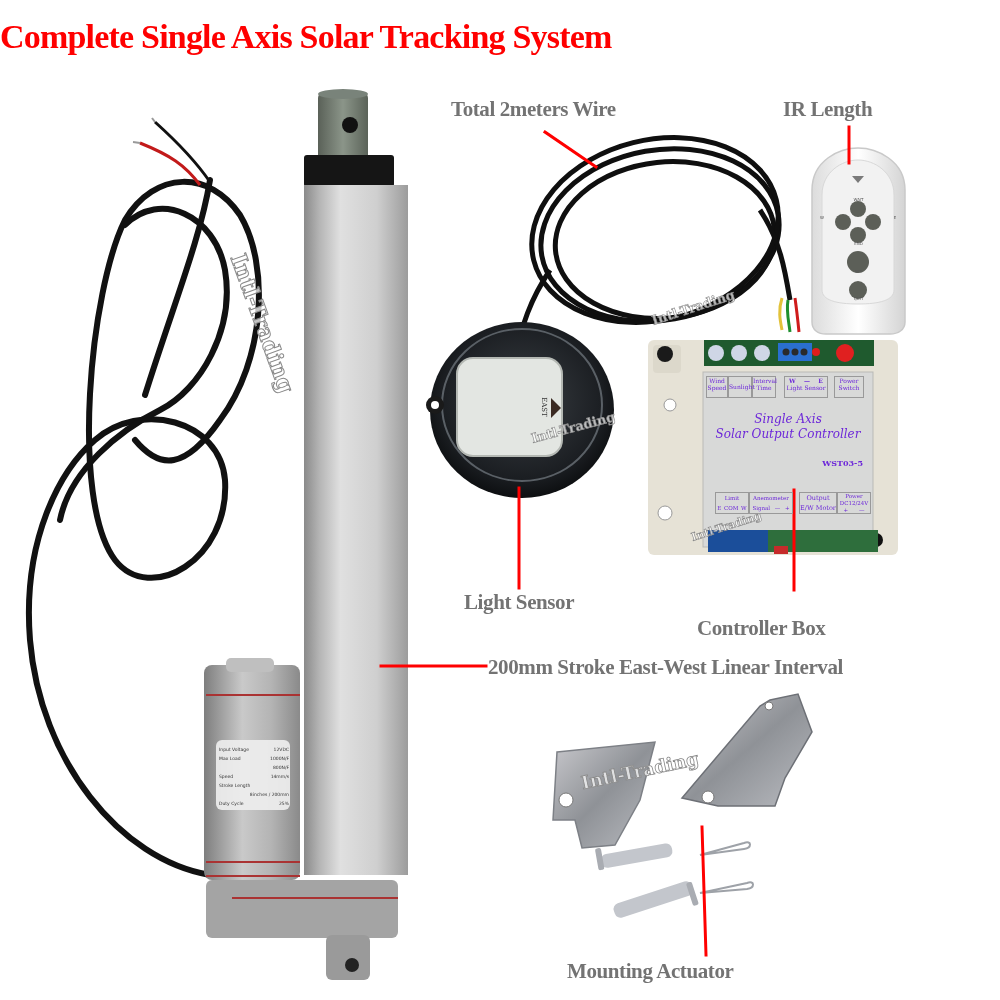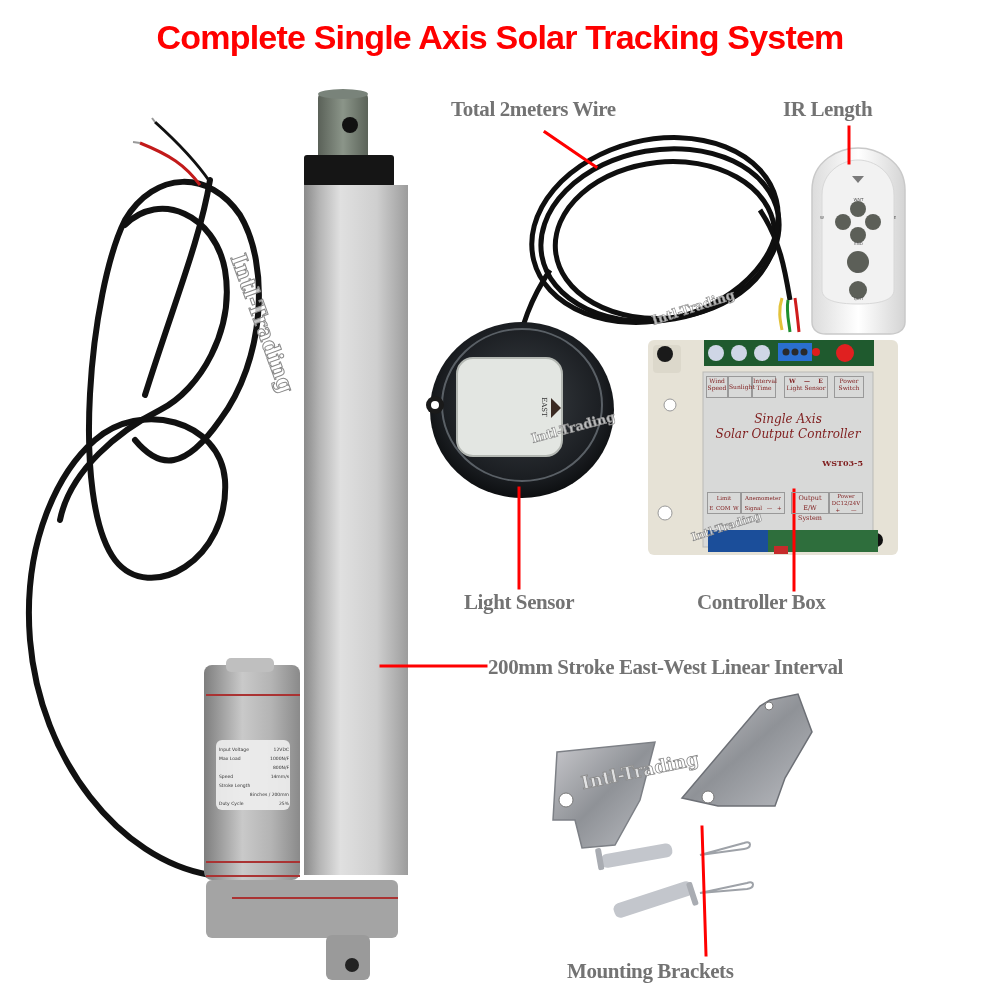--- a/index.html
+++ b/index.html
@@ -1,21 +1,21 @@
 <!DOCTYPE html>
 <html><head>
 <meta charset="utf-8">
 <style>
   * { box-sizing: border-box; margin: 0; padding: 0; }
   html, body { width: 1000px; height: 1000px; background: #ffffff; overflow: hidden; }
   body { position: relative; font-family: "DejaVu Sans", sans-serif; }
   .abs { position: absolute; }
   .title {
-    left: 0; top: 18px; width: 1000px; text-align: center;
-    font-family: Liberation Sans, sans-serif; font-weight: bold;
+    left: 0; top: 18px; width: 1000px; text-align: left;
+    font-family: Liberation Serif, serif; font-weight: bold;
     font-size: 34px; letter-spacing: -0.8px; color: #ff0000;
   }
   .label {
     font-family: Liberation Serif, serif; font-weight: bold; color: #737373;
     font-size: 21px; letter-spacing: -0.4px; white-space: nowrap;
   }
   svg { position: absolute; left: 0; top: 0; }
   .serif { font-family: "DejaVu Serif", serif; }
 </style>
 </head>
@@ -200,21 +200,21 @@
   <div>Stroke Length</div>
   <div style="text-align:right;">8inches / 200mm</div>
   <div style="display:flex; justify-content:space-between;">
       <span>Duty Cycle</span>
       <span>25%</span>
     </div>
 </div>
 
 <div class="abs serif" style="left:534px; top:403px; font-size:7px; color:#333; transform:rotate(90deg);">EAST</div>
 
-<div class="abs serif" style="left:703px; top:372px; width:170px; height:175px; color:#7f1d1d;">
+<div class="abs serif" style="left:703px; top:372px; width:170px; height:175px; color:#6d28d9;">
 
   <div style="position:absolute; left:3px; top:4px; width:164px; height:22px; display:flex; font-size:6px; line-height:7px; text-align:center;">
     <div style="width:22px; border:1px solid #999;">Wind Speed</div>
     <div style="width:24px; border:1px solid #999; padding-top:6px;">Sunlight</div>
     <div style="width:24px; border:1px solid #999;">Interval Time</div>
     <div style="width:8px;"></div>
     <div style="width:44px; border:1px solid #999; display:flex; flex-direction:column;">
       <div style="display:flex; justify-content:space-around; font-weight:bold;">
         <span>W</span>
         <span>—</span>
@@ -225,41 +225,41 @@
     <div style="width:6px;"></div>
     <div style="width:30px; border:1px solid #999;">Power Switch</div>
   </div>
 
   <div style="position:absolute; left:0; top:40px; width:170px; text-align:center; font-style:italic; font-size:12px; line-height:15px;">
     <div>Single Axis</div>
     <div>Solar Output Controller</div>
   </div>
   <div style="position:absolute; right:10px; top:86px; font-size:8px; font-weight:bold;">WST03-5</div>
 
-  <div style="position:absolute; left:4px; top:120px; width:164px; height:22px; display:flex; font-size:5.5px; line-height:10px; text-align:center;">
+  <div style="position:absolute; left:12px; top:120px; width:164px; height:22px; display:flex; font-size:5.5px; line-height:10px; text-align:center;">
     <div style="width:34px; border:1px solid #999;">
       <div>Limit</div>
       <div style="display:flex; justify-content:space-around;">
         <span>E</span>
         <span>COM</span>
         <span>W</span>
       </div>
     </div>
     <div style="width:44px; border:1px solid #999;">
       <div>Anemometer</div>
       <div style="display:flex; justify-content:space-around;">
         <span>Signal</span>
         <span>—</span>
         <span>+</span>
       </div>
     </div>
     <div style="width:6px;"></div>
     <div style="width:38px; border:1px solid #999; font-size:6.5px;">
       <div>Output</div>
-      <div>E/W System</div>
+      <div>E/W Motor</div>
     </div>
     <div style="width:34px; border:1px solid #999; line-height:7px;">
       <div>Power</div>
       <div>DC12/24V</div>
       <div style="display:flex; justify-content:space-around;">
         <span>+</span>
         <span>—</span>
       </div>
     </div>
   </div>
@@ -276,15 +276,15 @@
 
 <div class="abs serif" style="left:250px; top:250px; font-size:22px; font-weight:bold; color:rgba(255,255,255,0.75); -webkit-text-stroke:1px #888; transform:rotate(70deg); transform-origin:left top;">Intl-Trading</div>
 <div class="abs serif" style="left:650px; top:300px; font-size:13px; font-weight:bold; color:rgba(255,255,255,0.7); -webkit-text-stroke:0.6px #888; transform:rotate(-18deg);">Intl-Trading</div>
 <div class="abs serif" style="left:530px; top:420px; font-size:13px; font-weight:bold; color:rgba(255,255,255,0.7); -webkit-text-stroke:0.6px #888; transform:rotate(-15deg);">Intl-Trading</div>
 <div class="abs serif" style="left:580px; top:760px; font-size:18px; font-weight:bold; color:rgba(255,255,255,0.7); -webkit-text-stroke:0.8px #888; transform:rotate(-12deg);">Intl-Trading</div>
 <div class="abs serif" style="left:690px; top:520px; font-size:11px; font-weight:bold; color:rgba(255,255,255,0.7); -webkit-text-stroke:0.6px #888; transform:rotate(-18deg);">Intl-Trading</div>
 
 <div class="abs label" style="left:451px; top:97px;">Total 2meters Wire</div>
 <div class="abs label" style="left:783px; top:97px;">IR Length</div>
 <div class="abs label" style="left:464px; top:590px;">Light Sensor</div>
-<div class="abs label" style="left:697px; top:590px;">Controller Box</div>
+<div class="abs label" style="left:697px; top:616px;">Controller Box</div>
 <div class="abs label" style="left:488px; top:655px;">200mm Stroke East-West Linear Interval</div>
-<div class="abs label" style="left:567px; top:959px;">Mounting Brackets</div>
+<div class="abs label" style="left:567px; top:959px;">Mounting Actuator</div>
 
 </body></html>

